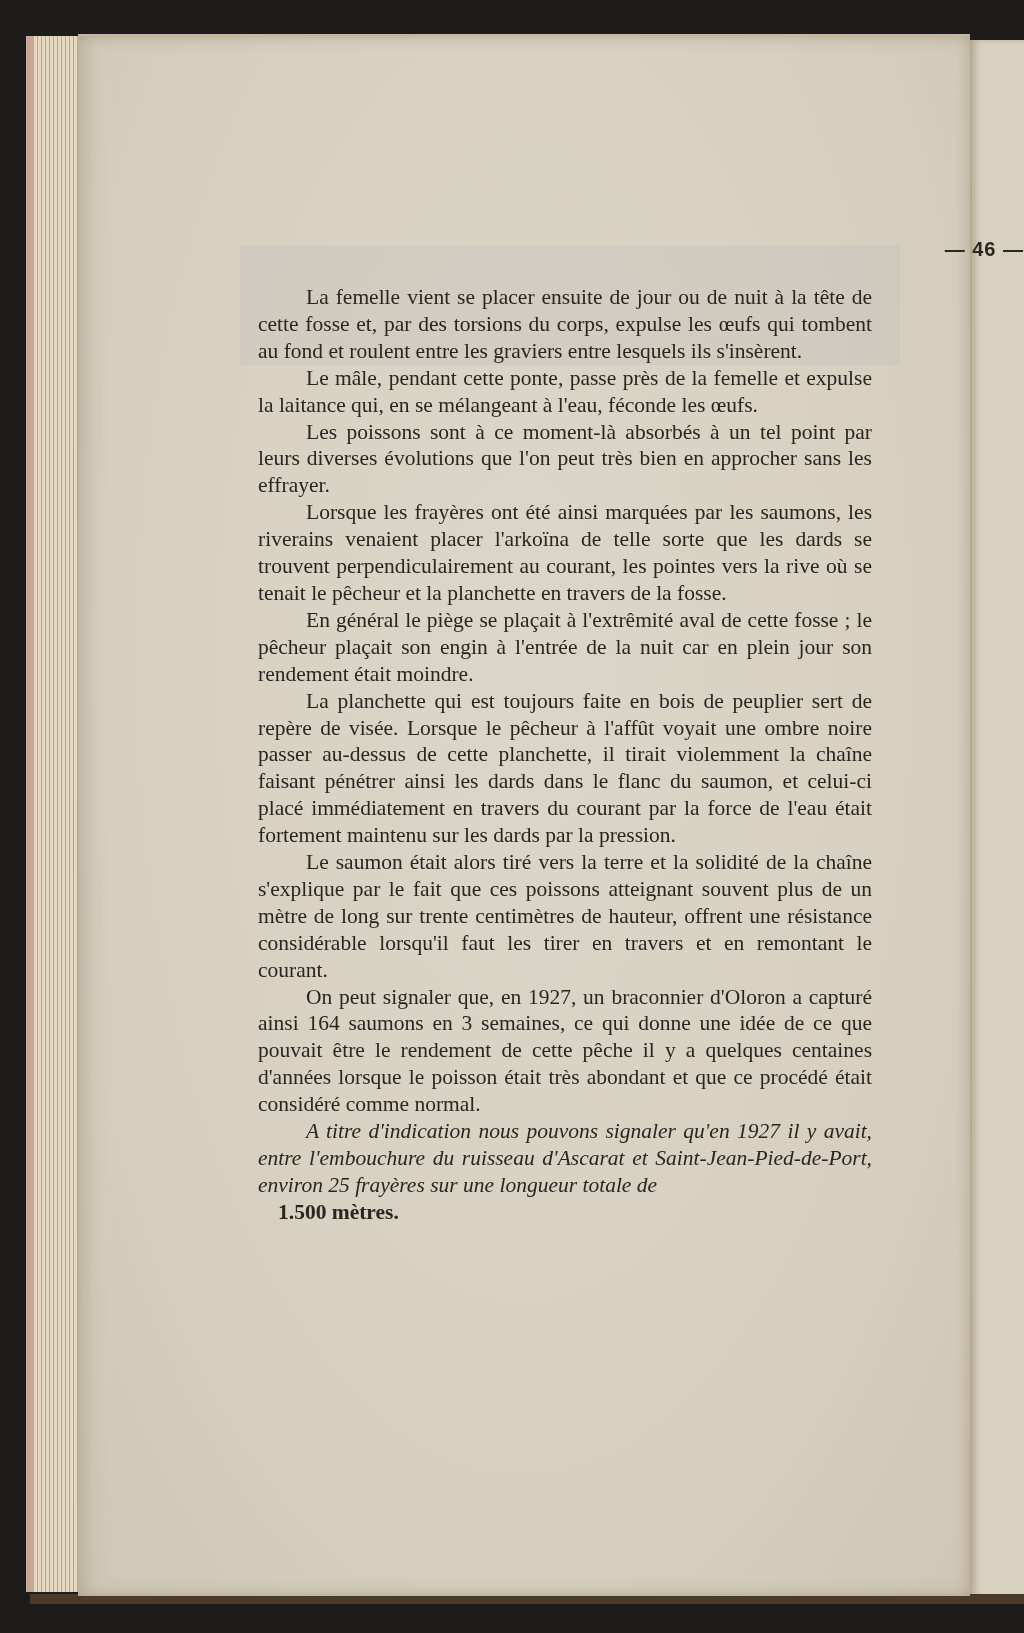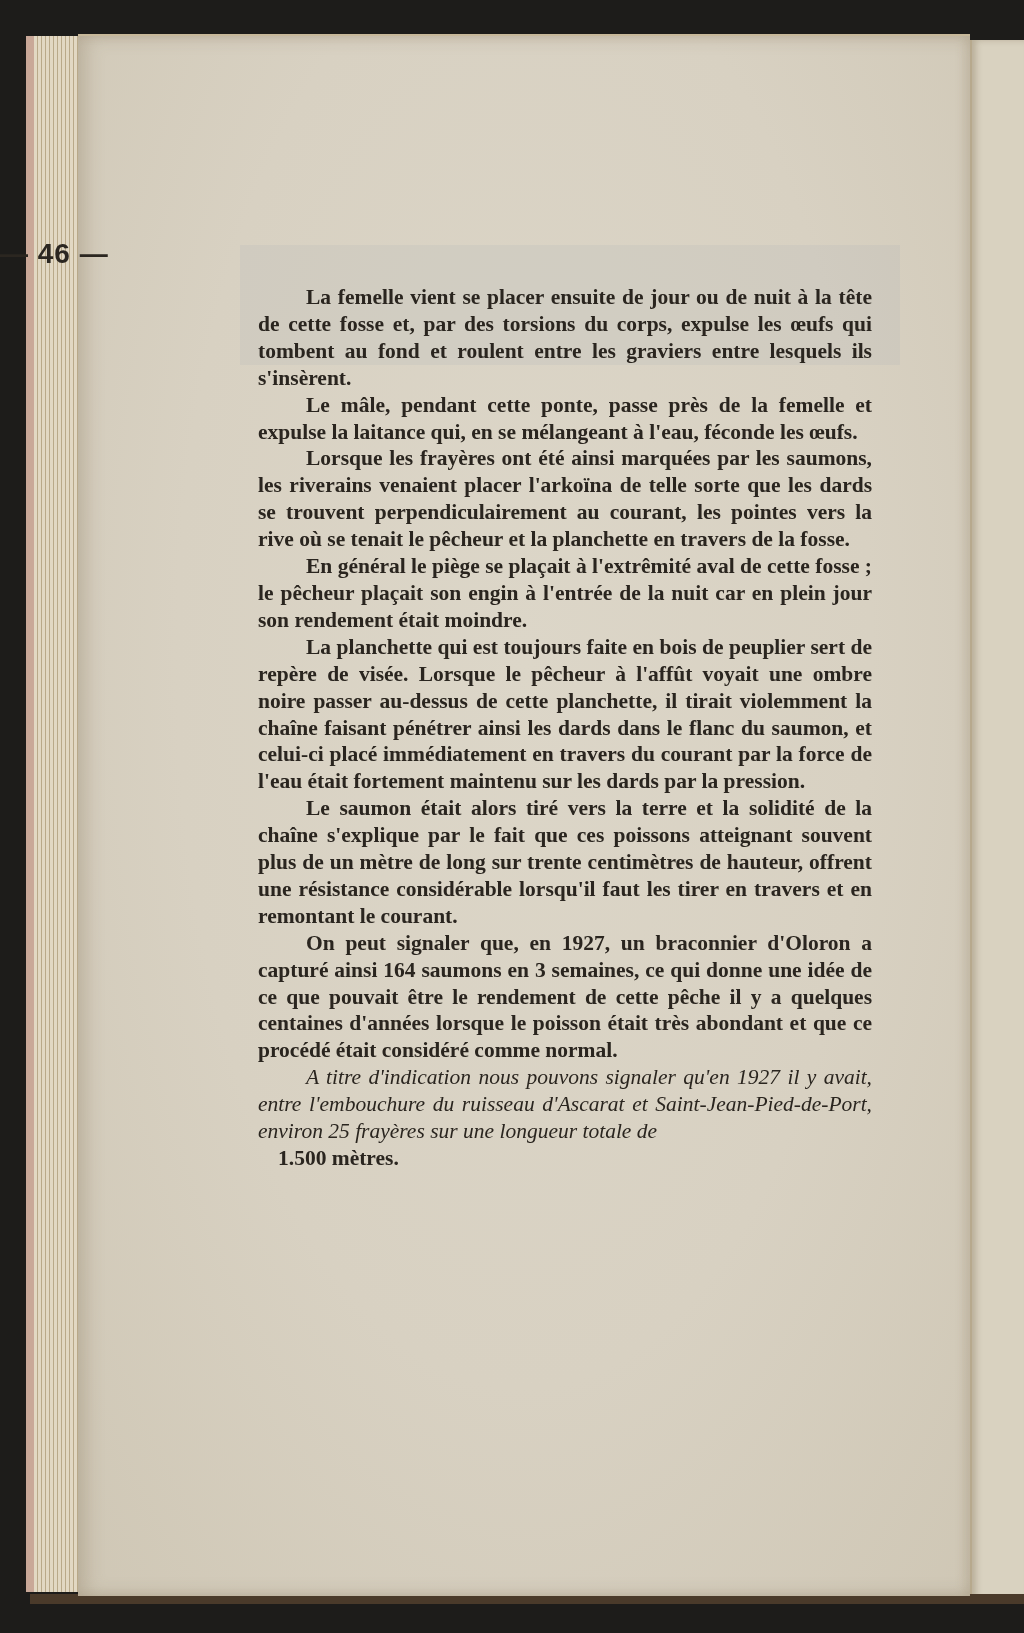--- a/index.html
+++ b/index.html
@@ -28,48 +28,49 @@
       background: #d9d2c0;
       border-left: 2px solid #b7a98d;
       box-shadow: inset 4px 0 6px rgba(90,70,40,0.25);
     }
     .bottom-shadow {
       position: absolute; left: 30px; top: 1594px; width: 994px; height: 10px;
       background: #4a3a2a;
     }
     .page-number {
       position: absolute; left: 0; width: 100%; top: 238px;
-      text-align: left; font-size: 28px; color: #2b2620;
+      text-align: right; font-size: 20px; color: #2b2620;
       font-family: "Liberation Sans", "DejaVu Sans", sans-serif; font-weight: bold;
       letter-spacing: 1px;
     }
     .text-block {
       position: absolute; left: 258px; top: 284px; width: 614px;
       color: #2a251f; font-size: 21.5px; line-height: 26.9px;
       text-align: justify;
     }
-    .para { margin: 0; text-indent: 48px; font-weight: bold; }
+    .para { margin: 0; text-indent: 48px; }
     .para.last { font-weight: normal; font-style: italic; }
     .last-line { font-weight: bold; margin-left: 20px; }
   </style>
 </head>
 <body>
 
 <div class="page-stack-edge"></div>
 <div class="right-page"></div>
 <div class="bottom-shadow"></div>
 
 <div class="main-page"></div>
 <div class="bleed-shade"></div>
 
 <div class="page-number">— 46 —</div>
 
 <div class="text-block">
   <p class="para">La femelle vient se placer ensuite de jour ou de nuit à la tête de cette fosse et, par des torsions du corps, expulse les œufs qui tombent au fond et roulent entre les graviers entre lesquels ils s'insèrent.</p>
   <p class="para">Le mâle, pendant cette ponte, passe près de la femelle et expulse la laitance qui, en se mélangeant à l'eau, féconde les œufs.</p>
+  <p class="para">Les poissons sont à ce moment-là absorbés à un tel point par leurs diverses évolutions que l'on peut très bien en approcher sans les effrayer.</p>
   <p class="para">Lorsque les frayères ont été ainsi marquées par les saumons, les riverains venaient placer l'arkoïna de telle sorte que les dards se trouvent perpendiculairement au courant, les pointes vers la rive où se tenait le pêcheur et la planchette en travers de la fosse.</p>
   <p class="para">En général le piège se plaçait à l'extrêmité aval de cette fosse ; le pêcheur plaçait son engin à l'entrée de la nuit car en plein jour son rendement était moindre.</p>
   <p class="para">La planchette qui est toujours faite en bois de peuplier sert de repère de visée. Lorsque le pêcheur à l'affût voyait une ombre noire passer au-dessus de cette planchette, il tirait violemment la chaîne faisant pénétrer ainsi les dards dans le flanc du saumon, et celui-ci placé immédiatement en travers du courant par la force de l'eau était fortement maintenu sur les dards par la pression.</p>
   <p class="para">Le saumon était alors tiré vers la terre et la solidité de la chaîne s'explique par le fait que ces poissons atteignant souvent plus de un mètre de long sur trente centimètres de hauteur, offrent une résistance considérable lorsqu'il faut les tirer en travers et en remontant le courant.</p>
   <p class="para">On peut signaler que, en 1927, un braconnier d'Oloron a capturé ainsi 164 saumons en 3 semaines, ce qui donne une idée de ce que pouvait être le rendement de cette pêche il y a quelques centaines d'années lorsque le poisson était très abondant et que ce procédé était considéré comme normal.</p>
   <p class="para last">A titre d'indication nous pouvons signaler qu'en 1927 il y avait, entre l'embouchure du ruisseau d'Ascarat et Saint-Jean-Pied-de-Port, environ 25 frayères sur une longueur totale de</p>
   <div class="last-line">1.500 mètres.</div>
 </div>
 
 </body></html>

